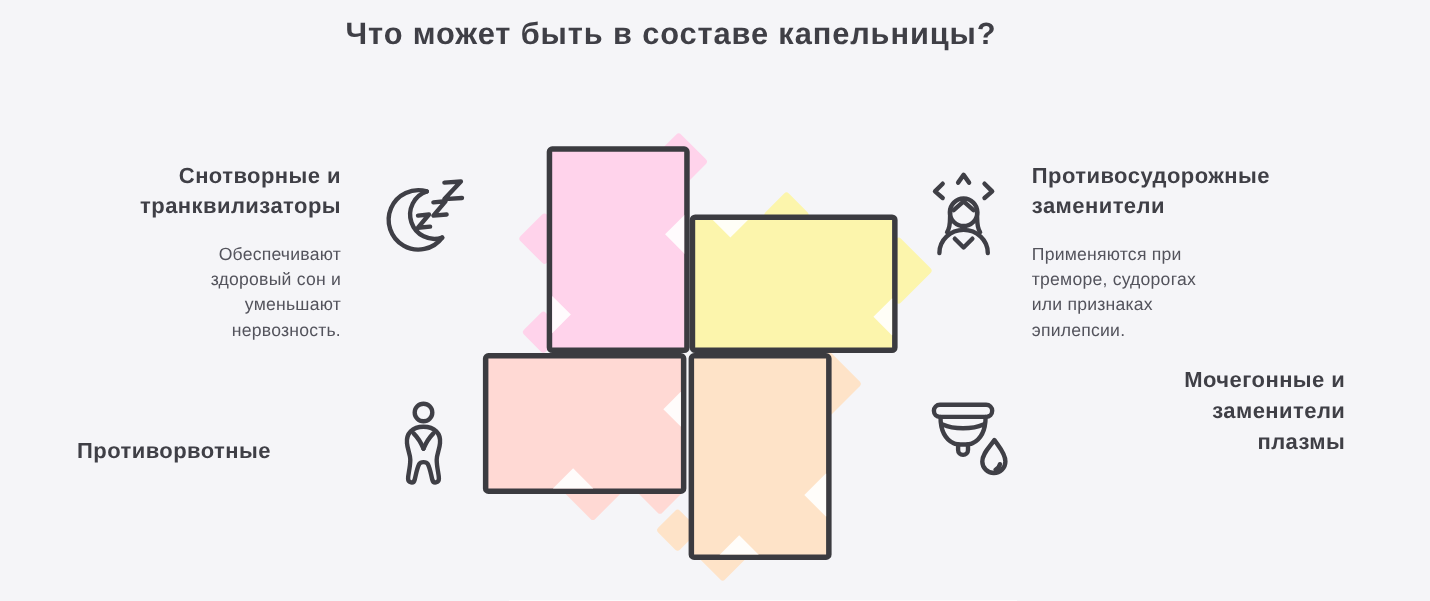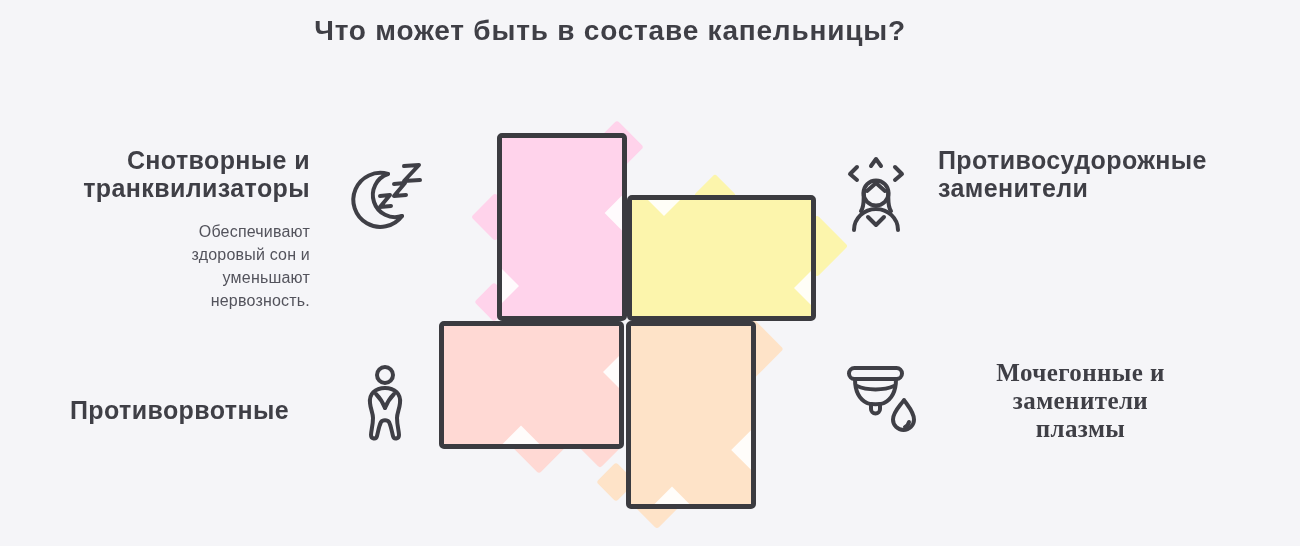--- a/index.html
+++ b/index.html
@@ -24,32 +24,32 @@
   .cell-yellow{left:627px;top:195px;width:189px;height:126px;background:var(--yellow);}
   .cell-salmon{left:439px;top:321px;width:185px;height:128px;background:var(--salmon);}
   .cell-peach {left:626px;top:321px;width:130px;height:188px;background:var(--peach);}
   
   .g{position:absolute;background:#fff;transform:rotate(45deg);opacity:.9;}
   
   .blob{position:absolute;z-index:1;transform:rotate(45deg);border-radius:3px;}
   
   .block{position:absolute;z-index:3;}
   .block h2{
-    margin:0;font-size:25px;line-height:28px;font-weight:700;letter-spacing:.4px;
+    margin:0;font-size:20px;line-height:28px;font-weight:700;letter-spacing:.4px;
     color:var(--heading);white-space:pre-line;
   }
   .block p{
     margin:18px 0 0;font-size:16px;line-height:23px;color:var(--body_text);
     white-space:pre-line;letter-spacing:.2px;
   }
   .tl{left:70px;top:146px;width:240px;text-align:right;}
   .tr{left:938px;top:146px;width:285px;text-align:left;}
   .bl{left:70px;top:396px;width:240px;text-align:left;}
   .bl p{margin-top:15px;}
-  .br{left:938px;top:359px;width:285px;text-align:center;font-family:Liberation Serif, serif;}
+  .br{left:938px;top:332px;width:285px;text-align:right;}
   .icon{position:absolute;z-index:3;stroke:#3F3F46;fill:none;stroke-width:4;stroke-linecap:round;stroke-linejoin:round;}
   .icon-moon  {left:338px;top:158px;}
   .icon-tremor{left:845px;top:156px;}
   .icon-nausea{left:358px;top:364px;}
   .icon-cup   {left:843px;top:358px;}
 </style>
 </head>
 <body>
 
 <div class="stage">
@@ -96,20 +96,24 @@
     <path d="M50,16 A27,27 0 1 0 64,58"></path>
     <path d="M64,58 A20,20 0 1 1 50,16"></path>
     <polyline points="42,38 52,37 42,49 53,48"></polyline>
     <polyline points="56,26 67,25 56,38 68,37"></polyline>
     <polyline points="66,8 81,7 66,23 82,22"></polyline>
   </svg>
 
   <section class="block tr">
     <h2>Противосудорожные
 заменители</h2>
+    <p>Применяются при
+треморе, судорогах
+или признаках
+эпилепсии.</p>
   </section>
   <svg class="icon icon-tremor" width="62" height="82" viewBox="0 0 62 82">
     <circle cx="31" cy="37" r="12.5"></circle>
     <polyline points="22,35 31,27 40,35"></polyline>
     <path d="M19,35 C18,43 20,49 16,55"></path>
     <path d="M43,35 C44,43 42,49 46,55"></path>
     <path d="M9,74 A22,21 0 0 1 53,74"></path>
     <polyline points="23,61 31,69 39,61"></polyline>
     <polyline points="12,24 5,18 12,11"></polyline>
     <polyline points="26,10 31,3 36,10"></polyline>

